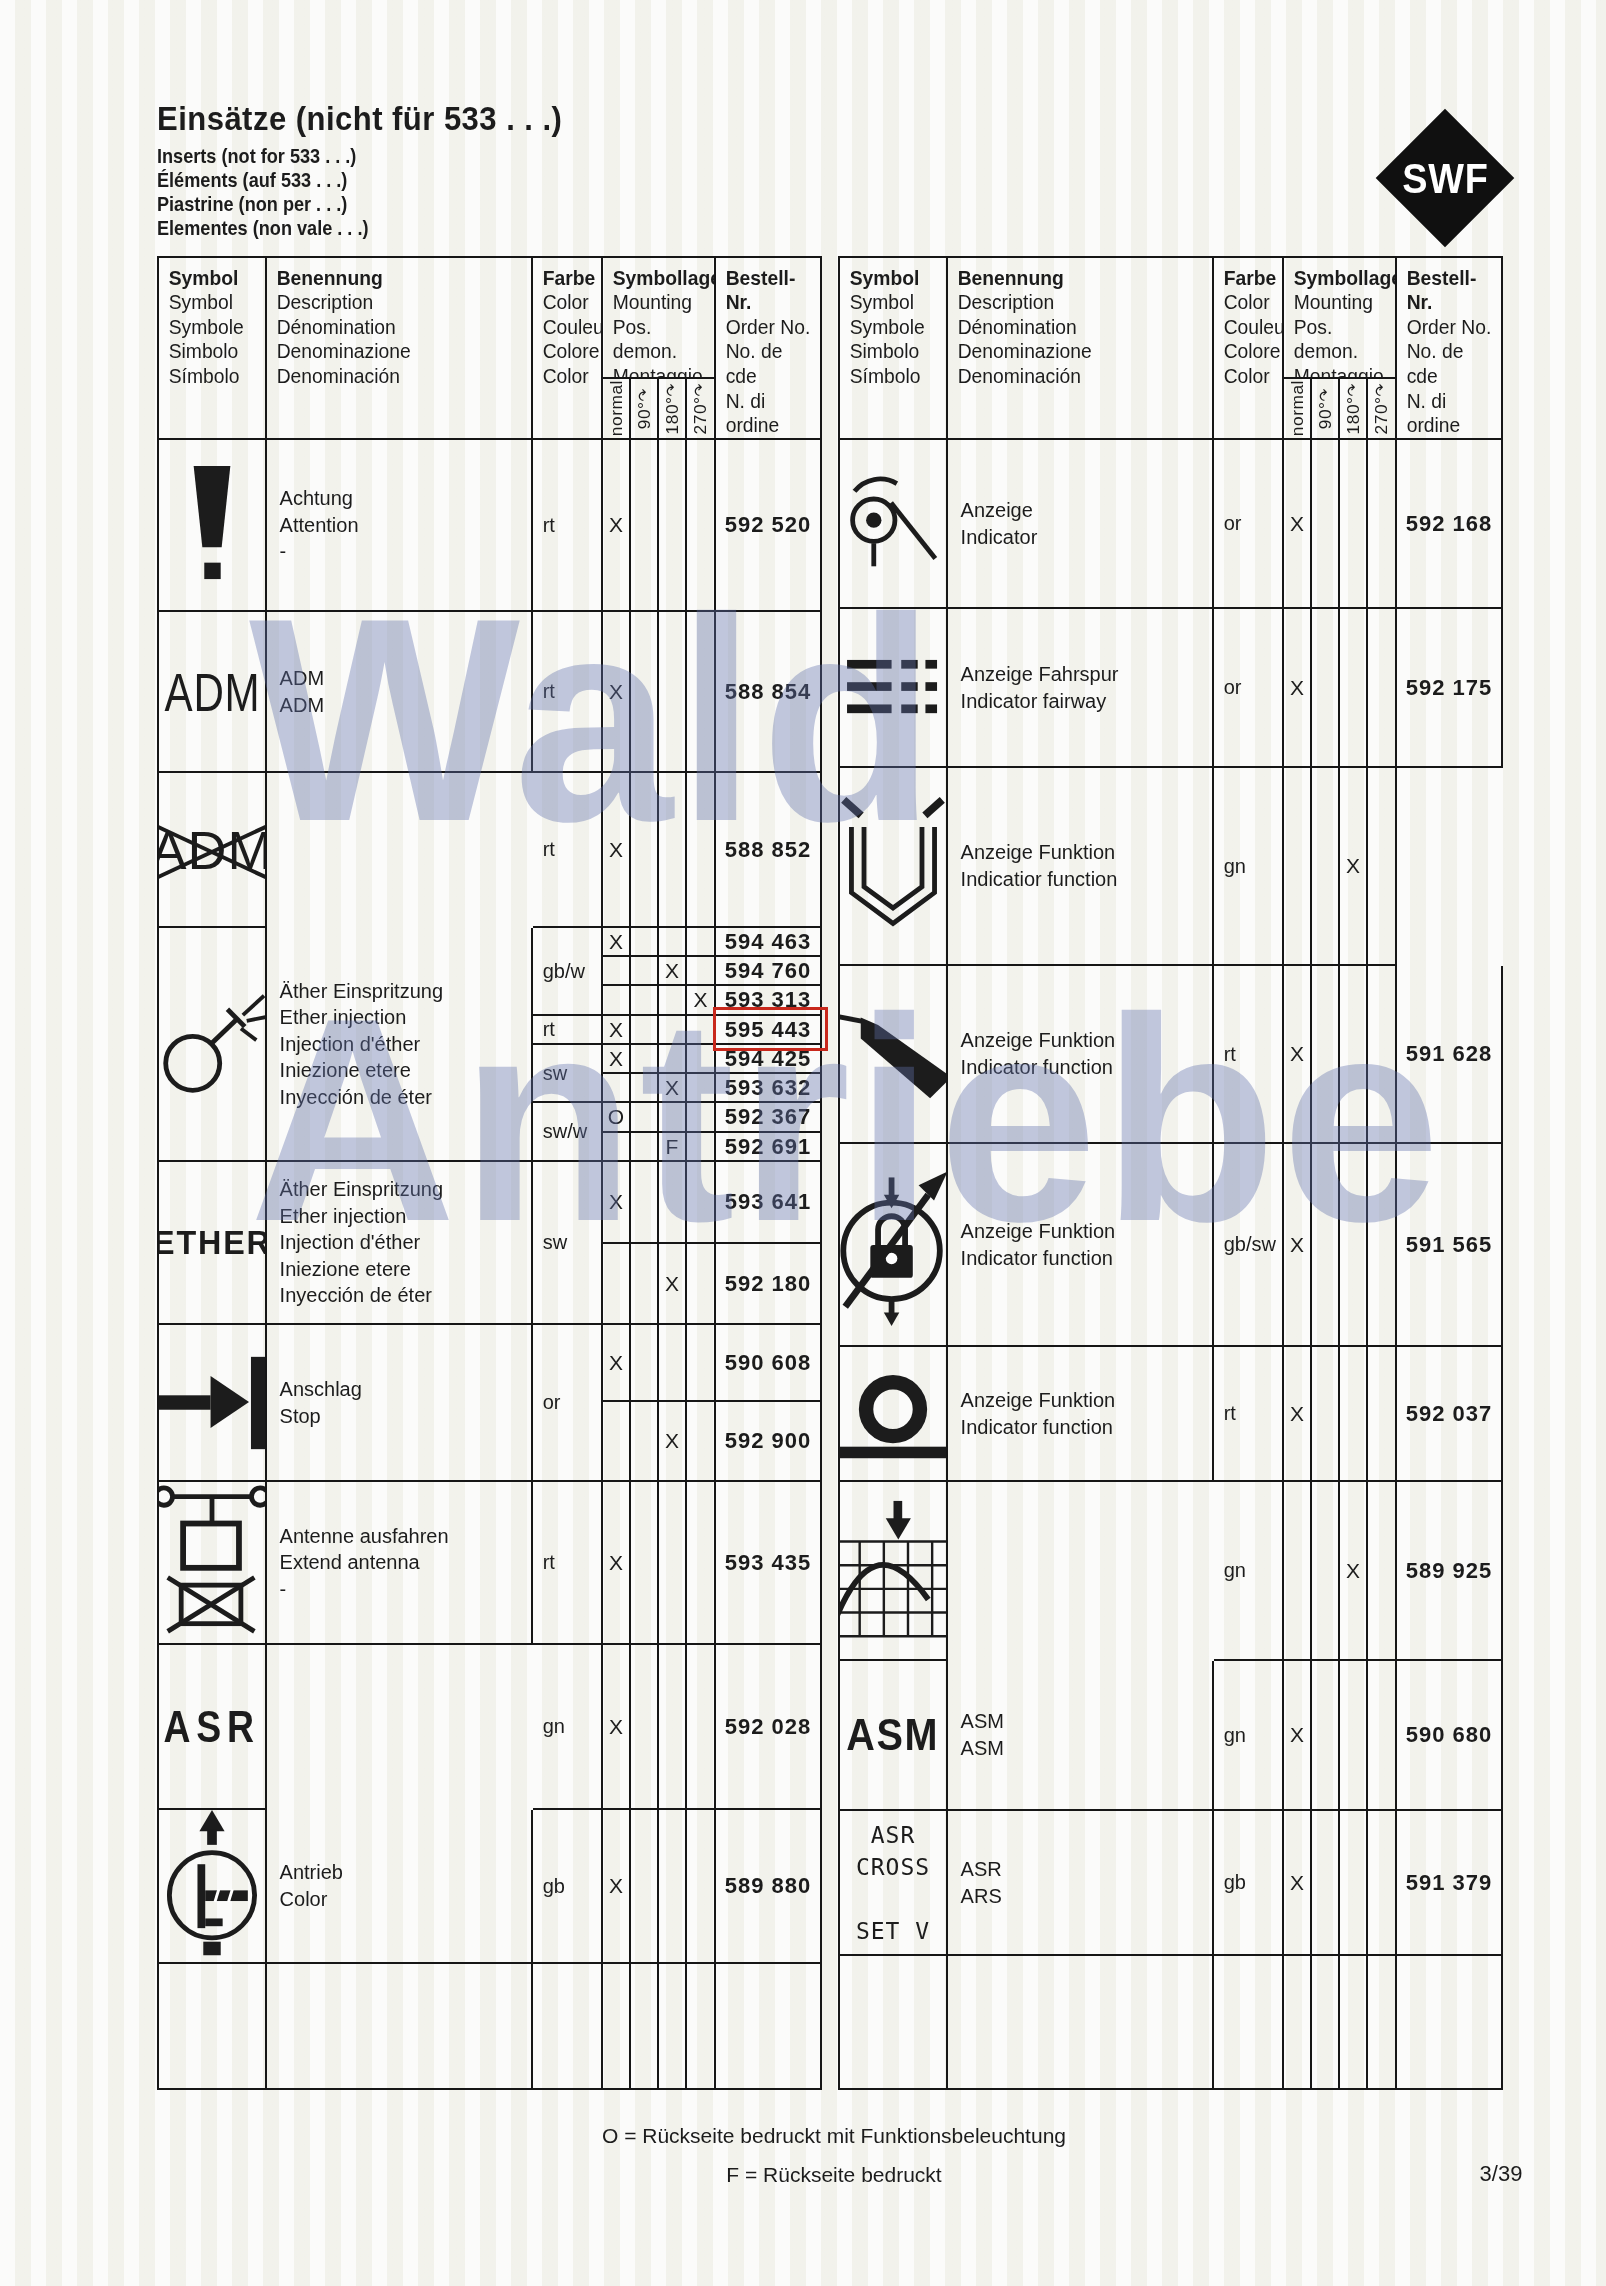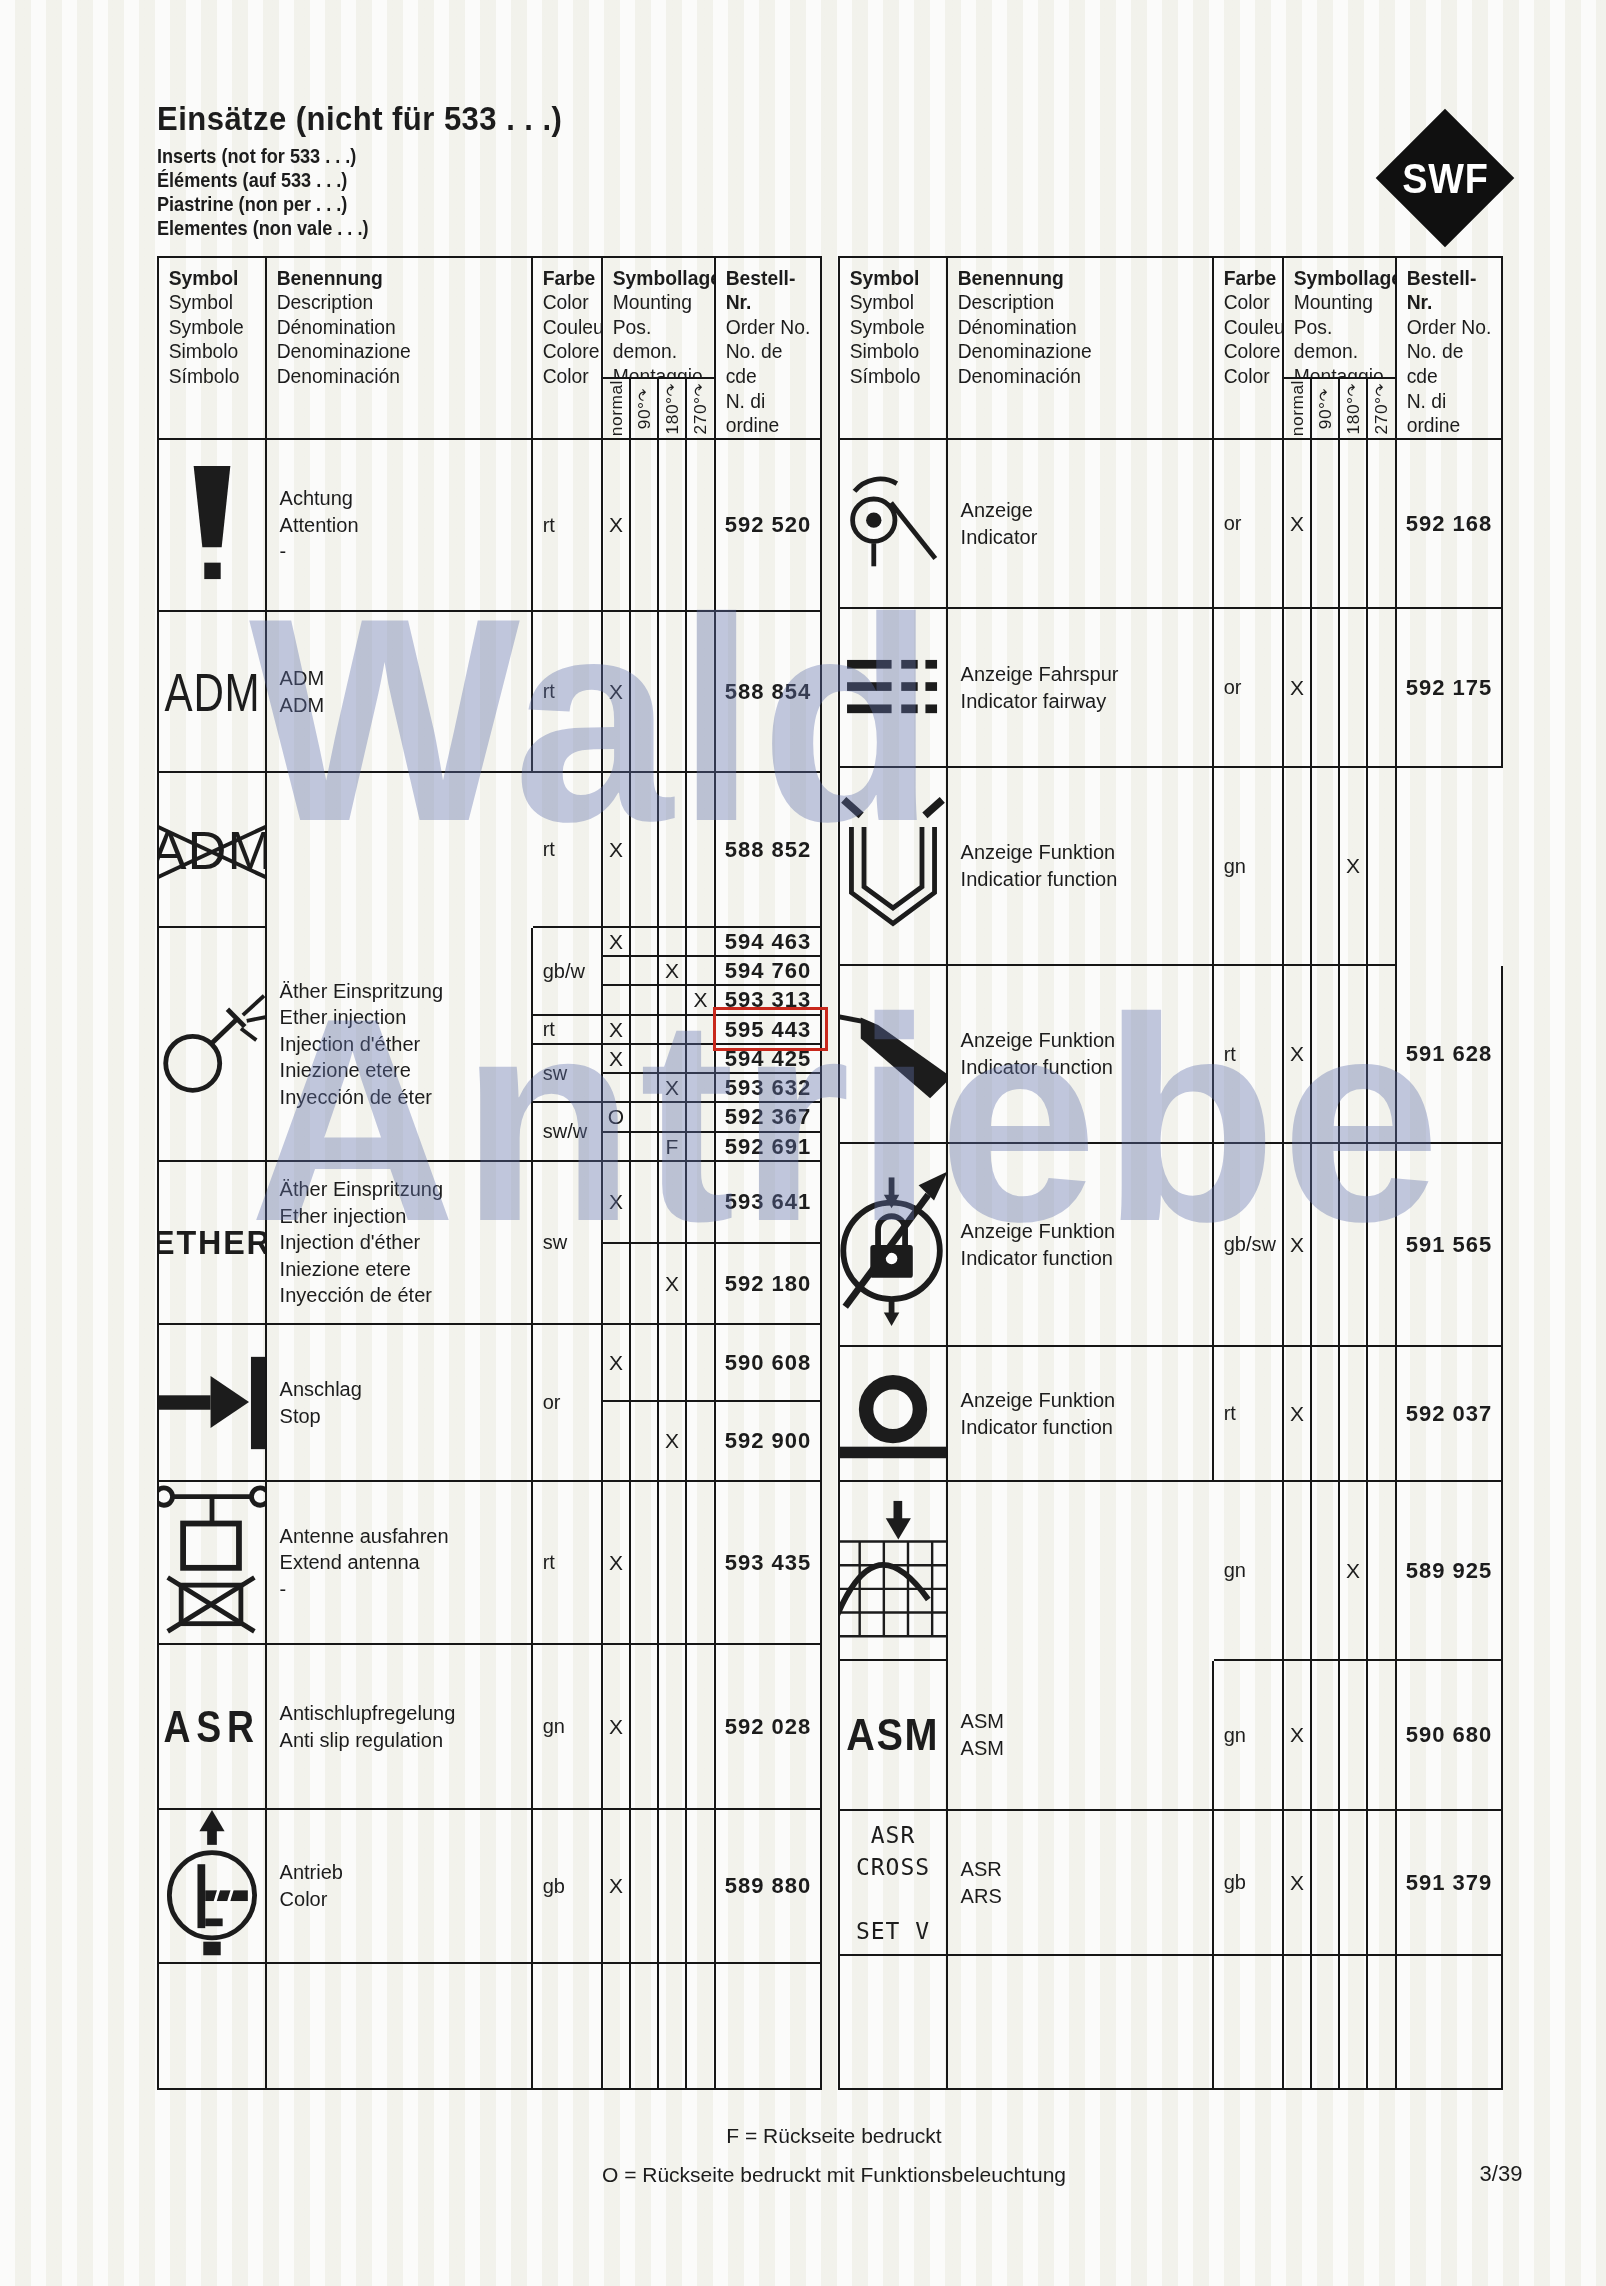--- a/index.html
+++ b/index.html
@@ -299,22 +299,20 @@
   <div class="c clr" style="grid-area:18/3/19/4">rt</div>
   <div class="c pos" style="grid-area:18/4/19/5">X</div>
   <div class="c pos" style="grid-area:18/5/19/6"></div>
   <div class="c pos" style="grid-area:18/6/19/7"></div>
   <div class="c pos" style="grid-area:18/7/19/8"></div>
   <div class="c ord" style="grid-area:18/8/19/9">593 435</div>
 
   <div class="c" style="grid-area:19/1/20/2">
       <span class="asrtx">ASR</span>
     </div>
-  <div class="c desc" style="grid-area:19/2/20/3">Antischlupfregelung
-Anti slip regulation</div>
   <div class="c clr" style="grid-area:19/3/20/4">gn</div>
   <div class="c pos" style="grid-area:19/4/20/5">X</div>
   <div class="c pos" style="grid-area:19/5/20/6"></div>
   <div class="c pos" style="grid-area:19/6/20/7"></div>
   <div class="c pos" style="grid-area:19/7/20/8"></div>
   <div class="c ord" style="grid-area:19/8/20/9">592 028</div>
 
   <div class="c" style="grid-area:20/1/21/2">
     <span class="icn">
       <svg width="122" height="153" viewBox="0 0 126 158">
@@ -570,17 +568,17 @@
   <div class="c" style="grid-area:12/6/13/7"></div>
   <div class="c" style="grid-area:12/7/13/8"></div>
   <div class="c" style="grid-area:12/8/13/9"></div>
 </div>
 
 <div class="wm">Wald
 Antriebe</div>
 <div class="redbox"></div>
 
 <div class="fnotes">
+  <div>O = Rückseite bedruckt mit Funktionsbeleuchtung</div>
   <div>F = Rückseite bedruckt</div>
-  <div>O = Rückseite bedruckt mit Funktionsbeleuchtung</div>
 </div>
 <div class="pageno">3/39</div>
 
 
 </body></html>

